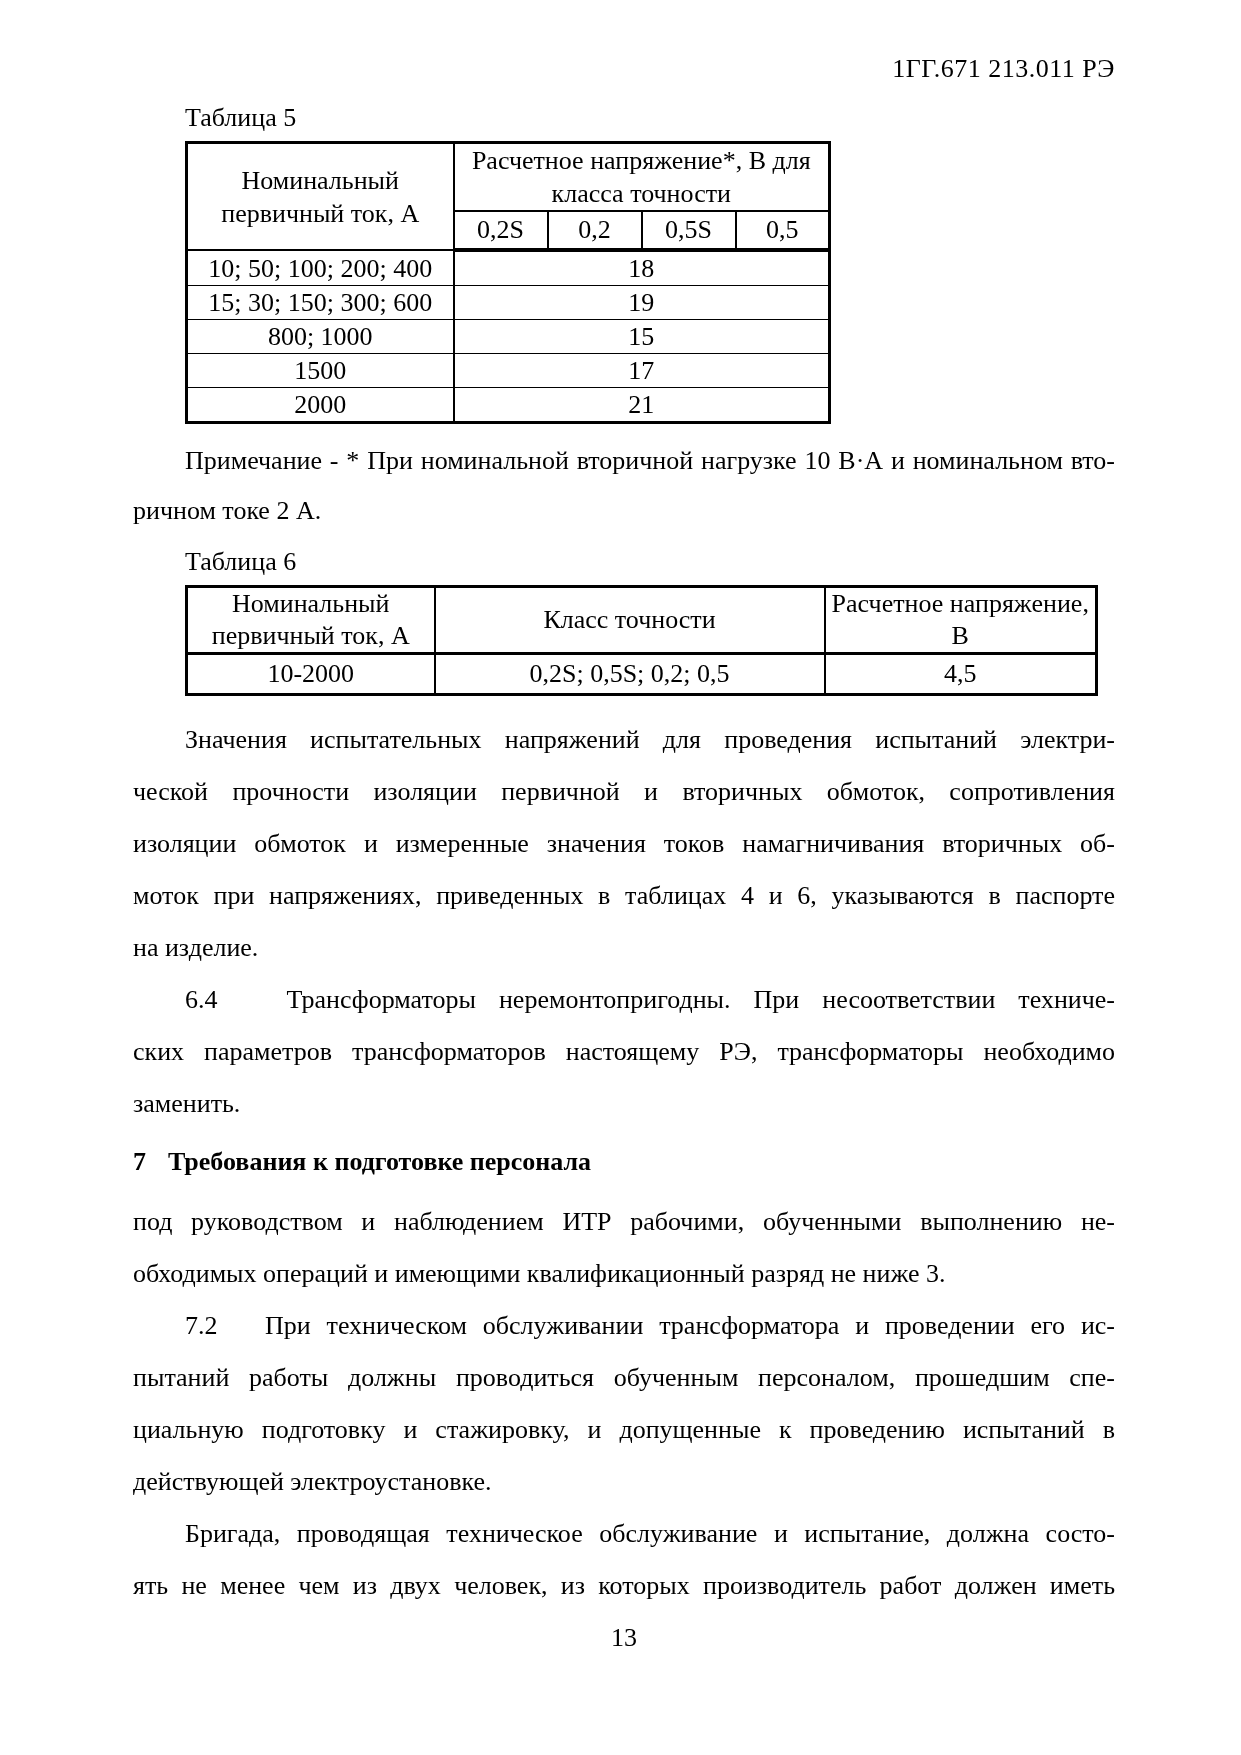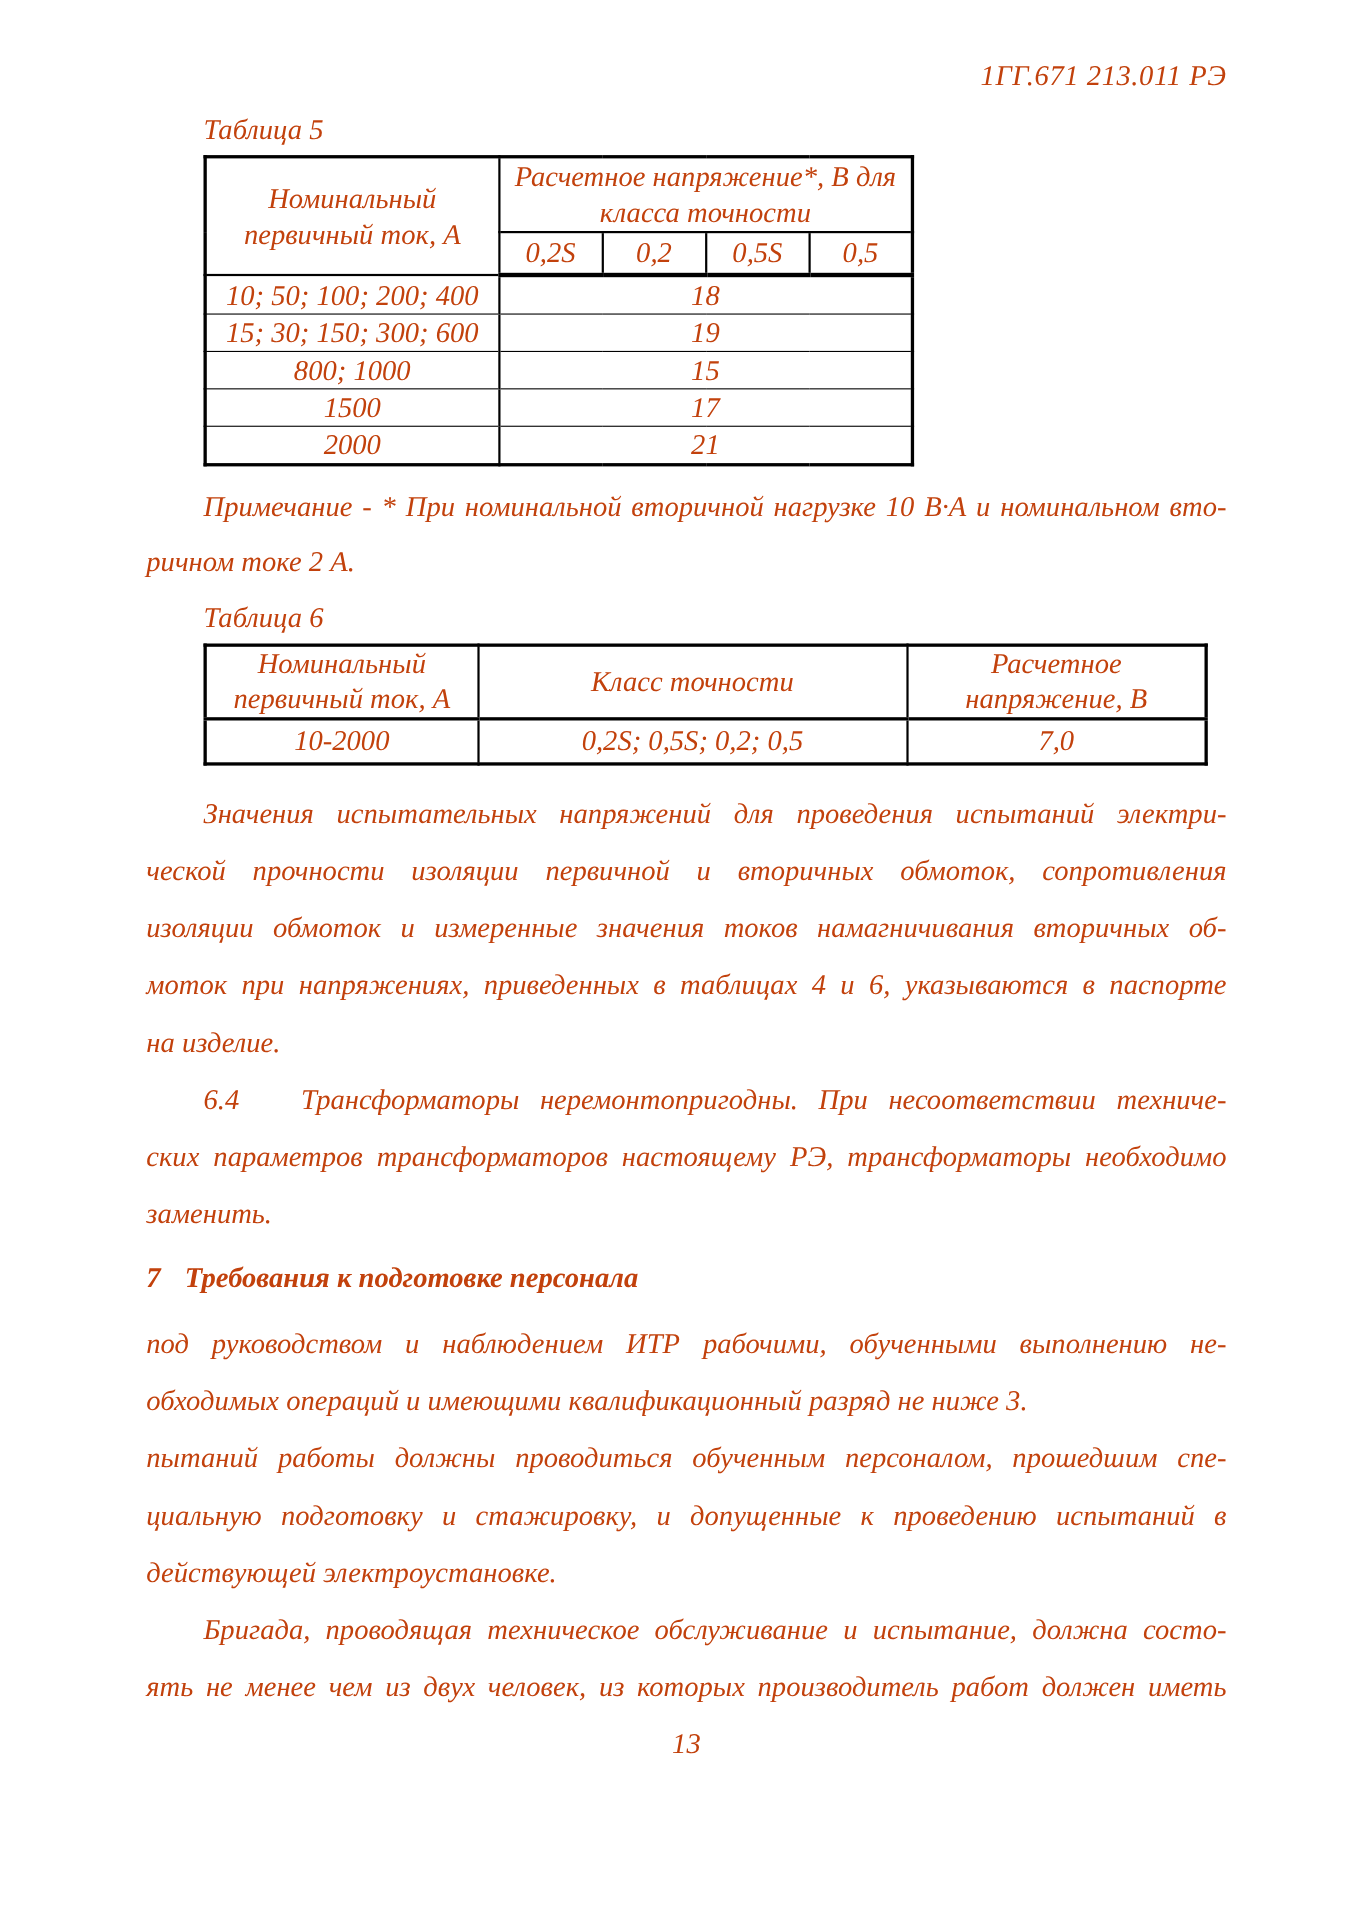--- a/index.html
+++ b/index.html
@@ -1,19 +1,19 @@
 <!DOCTYPE html>
 <html lang="ru"><head>
 <meta charset="utf-8">
 <style>
   html,body { margin:0; padding:0; background:#ffffff; }
   .page {
     position:relative; width:1241px; height:1697px; background:#ffffff;
-    color:#c2410c; font-family:"Liberation Serif","DejaVu Serif",serif;
-    font-size:26px; overflow:hidden;font-style:italic;
+    color:#000000; font-family:"Liberation Serif","DejaVu Serif",serif;
+    font-size:26px; overflow:hidden;
   }
   .content { position:absolute; left:133px; top:0; width:982px; }
 
   .doc-code { margin-top:54px; text-align:right; line-height:30px; letter-spacing:0.5px; }
 
   .t-caption { margin:20px 0 9px 52px; line-height:28px; }
   .t-caption.second { margin-top:12px; }
 
   table { border-collapse:collapse; margin-left:52px; table-layout:fixed; }
   table td { text-align:center; vertical-align:middle; padding:0 4px; overflow:hidden; }
@@ -116,21 +116,21 @@
         <tr>
             <td>Номинальный первичный ток, А</td>
             <td>Класс точности</td>
             <td>Расчетное напряжение, В</td>
           </tr>
       </thead>
       <tbody>
           <tr>
             <td>10-2000</td>
             <td>0,2S; 0,5S; 0,2; 0,5</td>
-            <td>7,0</td>
+            <td>4,5</td>
           </tr>
         </tbody>
     </table>
 
     <div class="para first-after-table">
         <div class="para-block">
           <div class="line indent">Значения испытательных напряжений для проведения испытаний электри-</div>
           <div class="line">ческой прочности изоляции первичной и вторичных обмоток, сопротивления</div>
           <div class="line">изоляции обмоток и измеренные значения токов намагничивания вторичных об-</div>
           <div class="line">моток при напряжениях, приведенных в таблицах 4 и 6, указываются в паспорте</div>
@@ -146,20 +146,21 @@
     <div class="heading">
       <span class="num">7</span><span>Требования к подготовке персонала</span>
     </div>
 
     <div class="para">
         <div class="para-block">
           <div class="line">под руководством и наблюдением ИТР рабочими, обученными выполнению не-</div>
           <div class="line nojust">обходимых операций и имеющими квалификационный разряд не ниже 3.</div>
         </div>
         <div class="para-block">
+          <div class="line indent">7.2&nbsp;&nbsp;&nbsp;При техническом обслуживании трансформатора и проведении его ис-</div>
           <div class="line">пытаний работы должны проводиться обученным персоналом, прошедшим спе-</div>
           <div class="line">циальную подготовку и стажировку, и допущенные к проведению испытаний в</div>
           <div class="line nojust">действующей электроустановке.</div>
         </div>
         <div class="para-block">
           <div class="line indent">Бригада, проводящая техническое обслуживание и испытание, должна состо-</div>
           <div class="line">ять не менее чем из двух человек, из которых производитель работ должен иметь</div>
         </div>
       </div>
 

